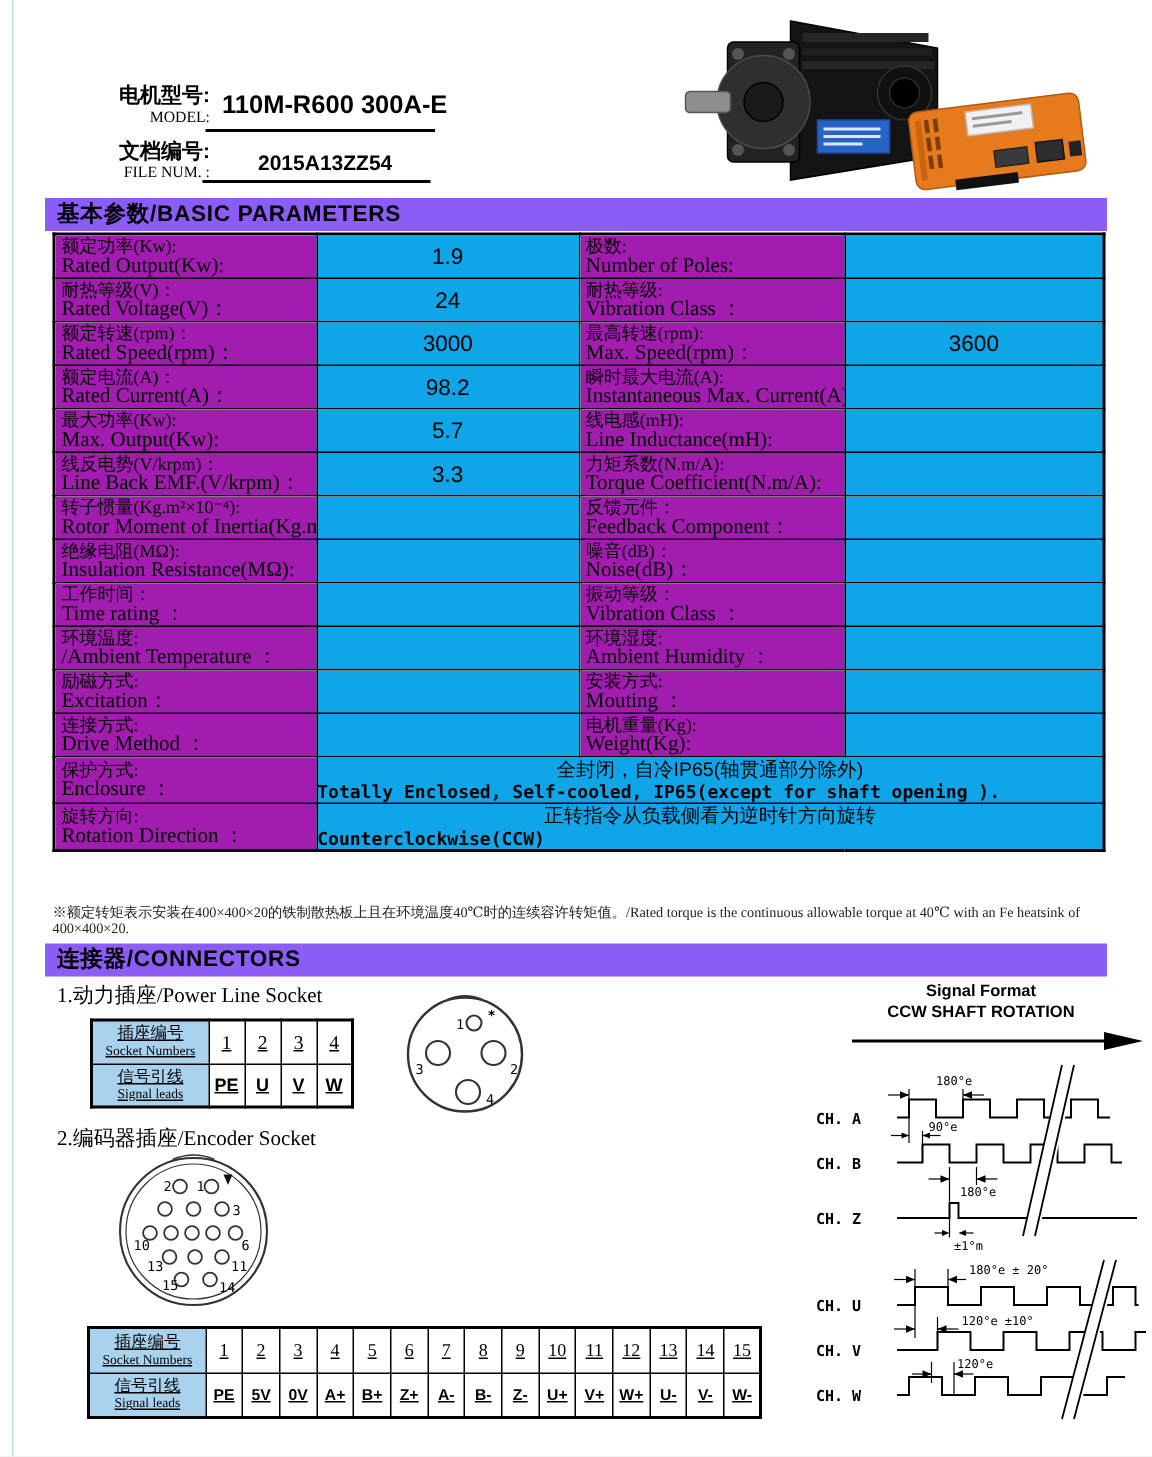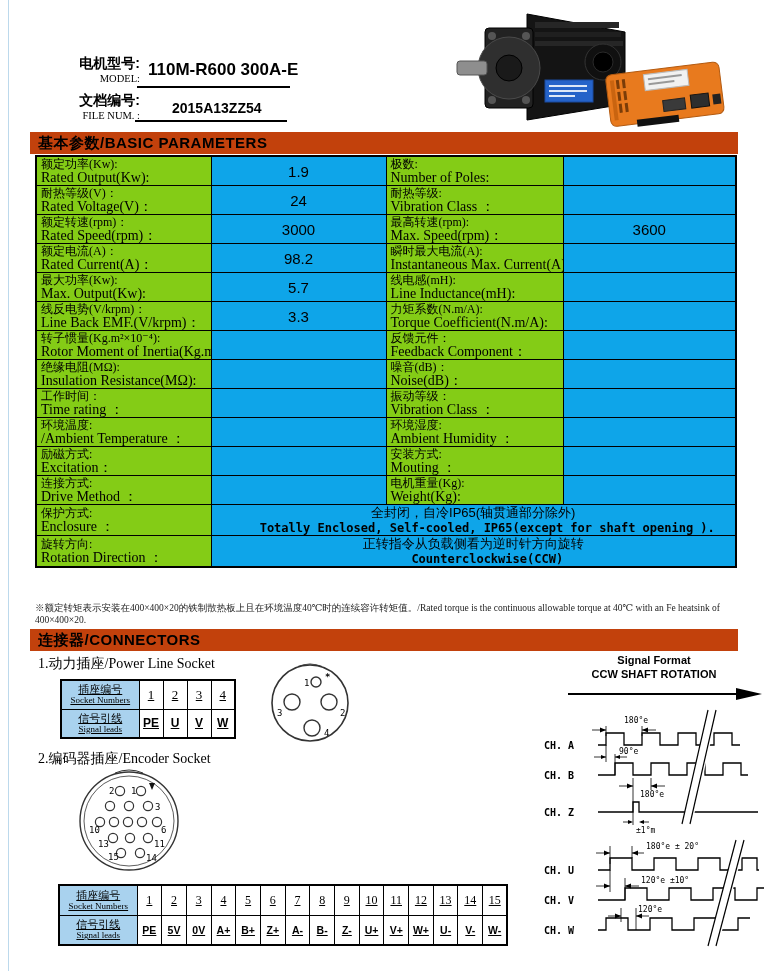--- a/index.html
+++ b/index.html
@@ -13,39 +13,39 @@
 
   
   .hdr-labels { position:absolute; text-align:right; }
   .hdr-cn { font-size:14px; font-weight:bold; font-family:"Liberation Sans","DejaVu Sans",sans-serif; }
   .hdr-en { font-size:10.5px; }
   .hdr-value { position:absolute; font-family:"Liberation Sans","DejaVu Sans",sans-serif; font-weight:bold; }
   .hdr-rule { position:absolute; height:2px; background:#000; }
 
   
   .section-bar {
-    position:absolute; left:30px; width:708px; height:22px; background:#c2410c;
+    position:absolute; left:30px; width:708px; height:22px; background:#8b5cf6;
     font-family:"Liberation Sans","DejaVu Sans",sans-serif; font-weight:bold;
     font-size:15px; line-height:22px; padding-left:8px; letter-spacing:0.5px;
   }
 
   
   table { border-collapse:collapse; }
   #basic-table { position:absolute; left:35px; top:155px; width:700px; table-layout:fixed; border:2px solid #000; }
   #basic-table col.c1{width:175px} #basic-table col.c2{width:175px}
   #basic-table col.c3{width:177px} #basic-table col.c4{width:173px}
   #basic-table td { border:1px solid #000; height:29px; overflow:hidden; }
-  #basic-table td.lbl { background:#84cc16; padding:1px 4px; vertical-align:middle;margin-top:16px; }
+  #basic-table td.lbl { background:#a21caf; padding:1px 4px; vertical-align:middle;margin-top:16px; }
   #basic-table td.val { background:#0ea5e9; text-align:center; vertical-align:middle;
      font-family:"Liberation Sans","DejaVu Sans",sans-serif; font-size:15px; }
   .cn  { font-size:12px; line-height:13px; white-space:nowrap; }
   .en  { font-size:14px; line-height:13px; white-space:nowrap; }
   tr.spanrow td { height:32px; }
   .s-cn { font-size:13px; line-height:16px; text-align:center; font-family:"Liberation Sans","DejaVu Sans",sans-serif; }
-  .s-en { font-size:12px; line-height:14px; text-align:center; font-family:"DejaVu Sans Mono",monospace; font-weight:bold;margin-left:28px; }
+  .s-en { font-size:12px; line-height:14px; text-align:left; font-family:"DejaVu Sans Mono",monospace; font-weight:bold; }
 
   
   #footnote { position:absolute; left:35px; top:602px; width:706px; font-size:9.5px; color:#222; }
 
   
   .sub-title { position:absolute; font-size:14px; }
 
   
   .socket-table { position:absolute; border:2px solid #000; table-layout:fixed;text-decoration:underline; }
   .socket-table th, .socket-table td { border:1px solid #000; text-align:center; vertical-align:middle; }

